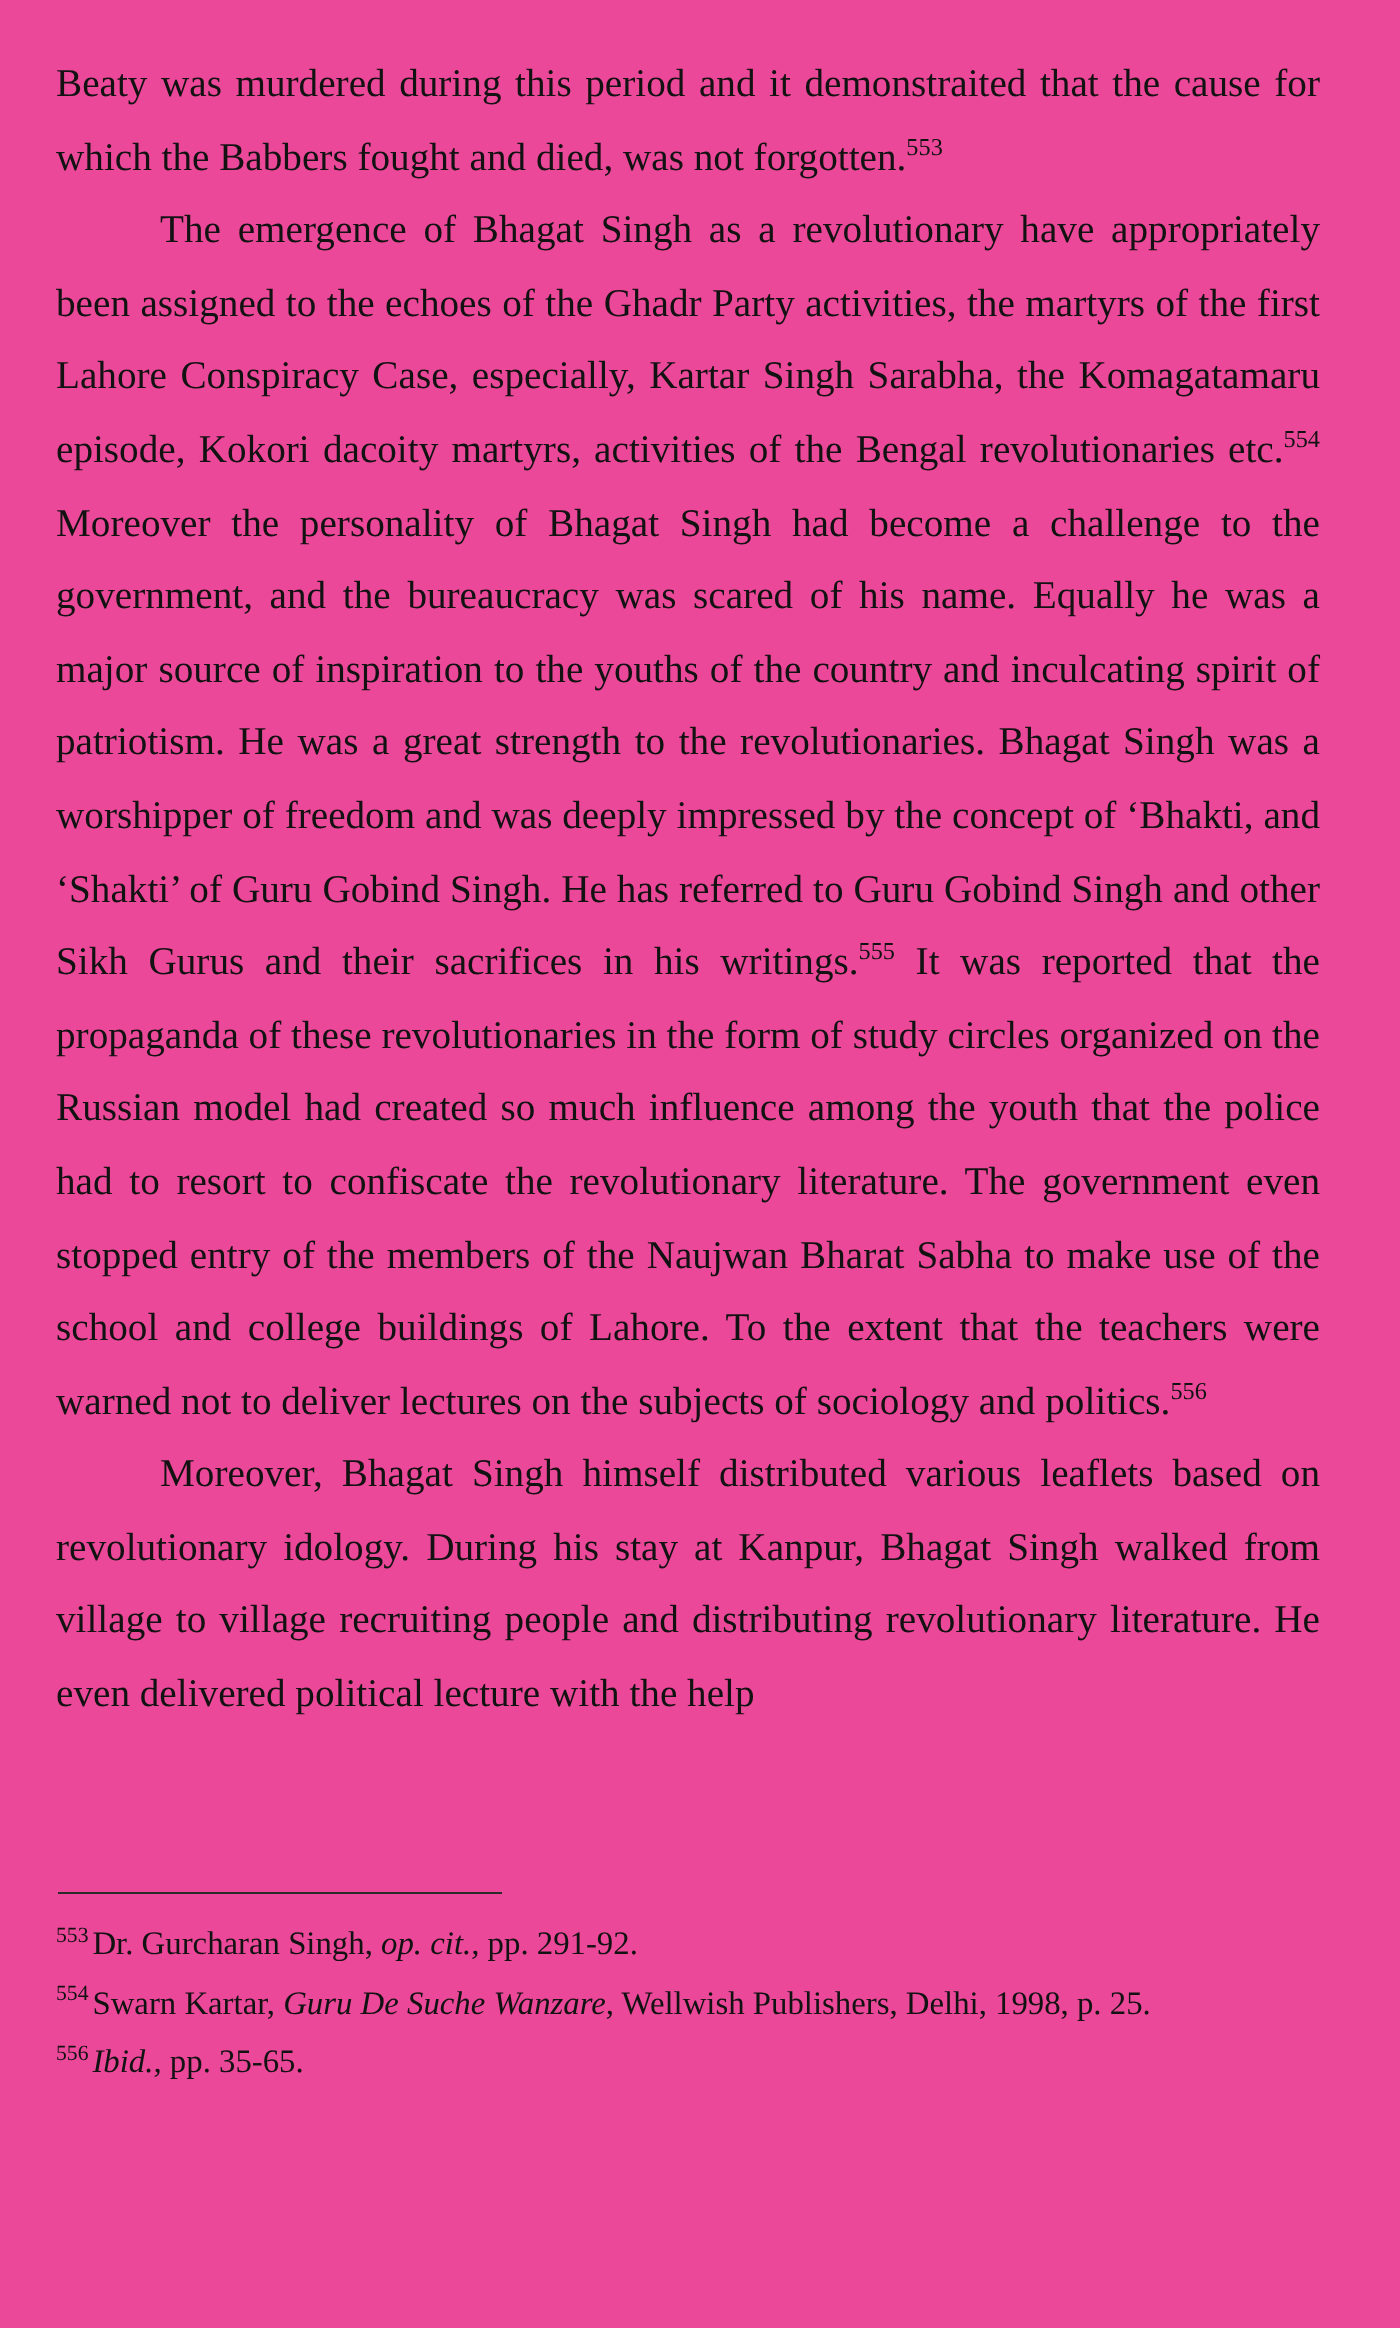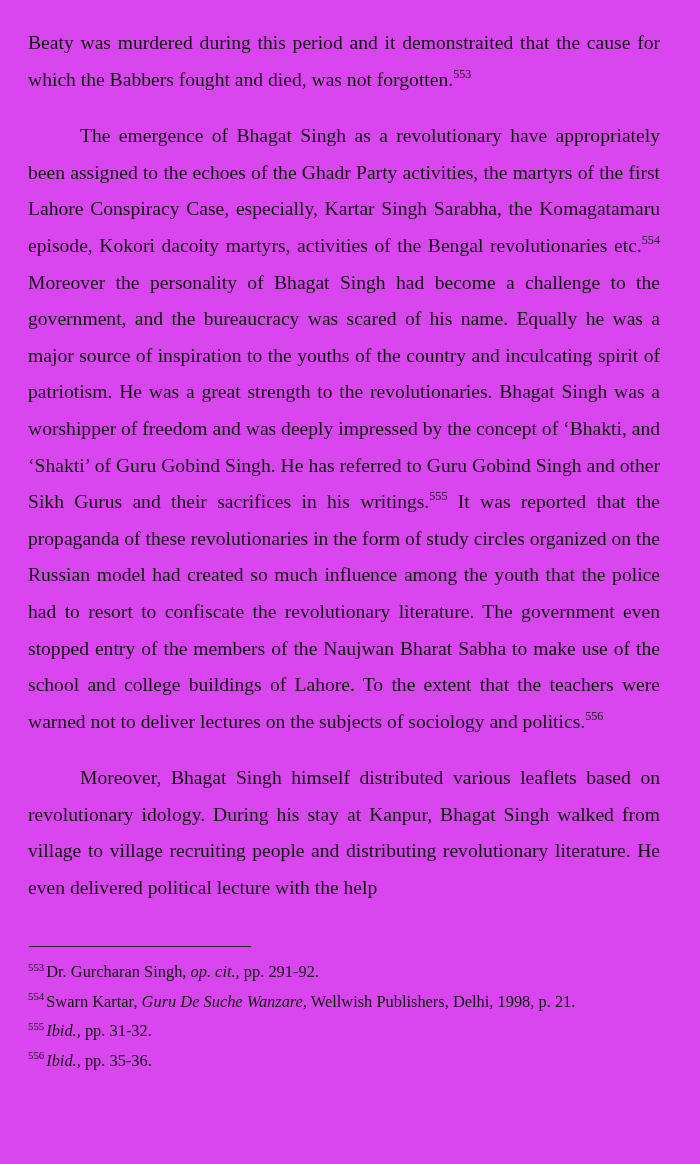--- a/index.html
+++ b/index.html
@@ -11,21 +11,21 @@
     width: 700px;
     height: 1164px;
     overflow: hidden;
     font-family: "Liberation Serif", "DejaVu Serif", serif;
     color: #111111;
   }
   .page {
     position: relative;
     width: 700px;
     height: 1164px;
-    background: #d946ef;
+    background: #ec4899;
     box-sizing: border-box;
   }
   .body-block {
     position: absolute;
     left: 28px;
     top: 25px;
     width: 632px;
   }
   p.para {
     margin: 0;
@@ -33,21 +33,20 @@
     font-size: 19.6px;
     line-height: 36.6px;
     text-align: justify;
     text-justify: inter-word;
     -webkit-hyphens: none;
     hyphens: none;
     color: #121212;
   }
   p.para.indent {
     text-indent: 52px;
-    margin-top: 20px;
   }
   
   sup {
     font-size: 0.62em;
     vertical-align: super;
     line-height: 0;
   }
   .footnotes {
     position: absolute;
     left: 28px;
@@ -88,19 +87,18 @@
   <div class="body-block" id="body-block">
       <p class="para"><span>Beaty was murdered during this period and it demonstraited that the cause for which the Babbers fought and died, was not forgotten.</span><sup>553</sup></p>
       <p class="para indent"><span>The emergence of  Bhagat Singh as a revolutionary have appropriately been assigned to the echoes of the Ghadr Party activities, the martyrs of the first Lahore Conspiracy Case, especially, Kartar Singh Sarabha, the Komagatamaru episode, Kokori dacoity martyrs, activities of the Bengal revolutionaries etc.</span><sup>554</sup><span>  Moreover the personality of Bhagat Singh had become a challenge to the government, and the bureaucracy was scared of his name.  Equally he was a major source of inspiration to the youths of the country and inculcating spirit of patriotism.  He was a great strength to the revolutionaries.  Bhagat Singh was a worshipper of freedom and was deeply impressed by the concept of ‘Bhakti, and ‘Shakti’ of Guru Gobind Singh.  He has referred to Guru Gobind Singh and other Sikh Gurus and their sacrifices in his writings.</span><sup>555</sup><span>  It was reported  that the propaganda of these revolutionaries in the form of study circles organized on the Russian model had created so much influence among the youth that the police had to resort to confiscate the revolutionary literature.  The government even stopped entry of the members of the Naujwan Bharat Sabha to make use of the school and college buildings of Lahore.  To the extent that the teachers were warned not to deliver lectures on the subjects of sociology and politics.</span><sup>556</sup></p>
       <p class="para indent"><span>Moreover, Bhagat Singh himself distributed various leaflets based on revolutionary idology.  During his stay at Kanpur, Bhagat Singh walked from village to village recruiting people and distributing revolutionary literature.  He even delivered political lecture with the help</span></p>
     </div>
 
   <div class="footnotes">
     <hr class="fn-rule">
     <div id="footnote-list">
         <p class="footnote"><sup>553</sup><span>Dr. Gurcharan Singh, </span><span class="it">op. cit.,</span><span> pp. 291-92.</span></p>
-        <p class="footnote"><sup>554</sup><span>Swarn Kartar, </span><span class="it">Guru De Suche Wanzare,</span><span> Wellwish Publishers, Delhi, 1998, p. 21.</span></p>
-        <p class="footnote"><sup>555</sup><span class="it">Ibid.,</span><span> pp. 31-32.</span></p>
-        <p class="footnote"><sup>556</sup><span class="it">Ibid.,</span><span> pp. 35-36.</span></p>
+        <p class="footnote"><sup>554</sup><span>Swarn Kartar, </span><span class="it">Guru De Suche Wanzare,</span><span> Wellwish Publishers, Delhi, 1998, p. 25.</span></p>
+        <p class="footnote"><sup>556</sup><span class="it">Ibid.,</span><span> pp. 35-65.</span></p>
       </div>
   </div>
 
 </div>
 
 </body></html>

